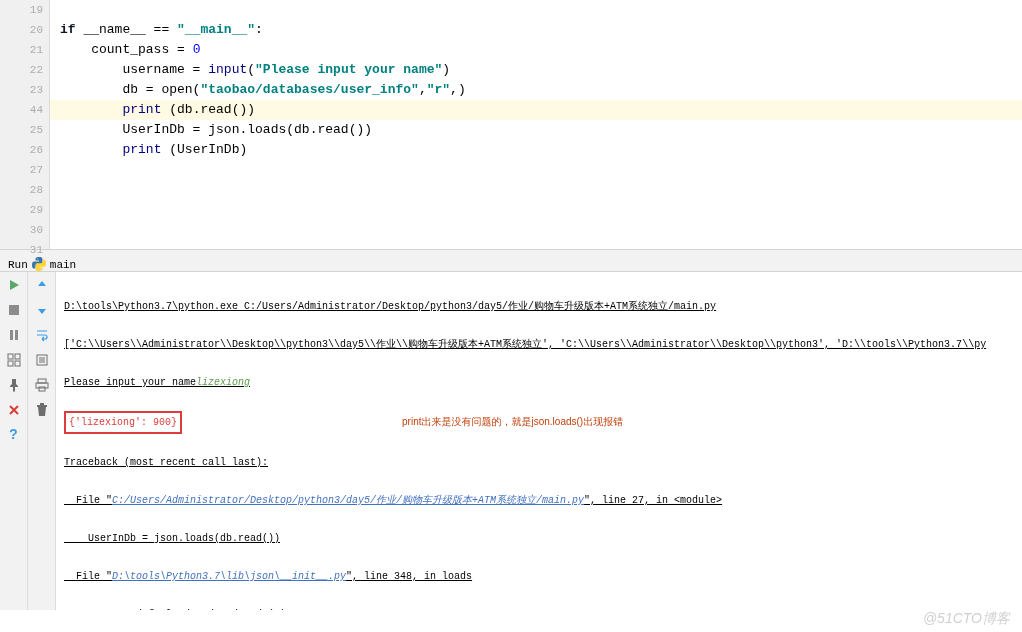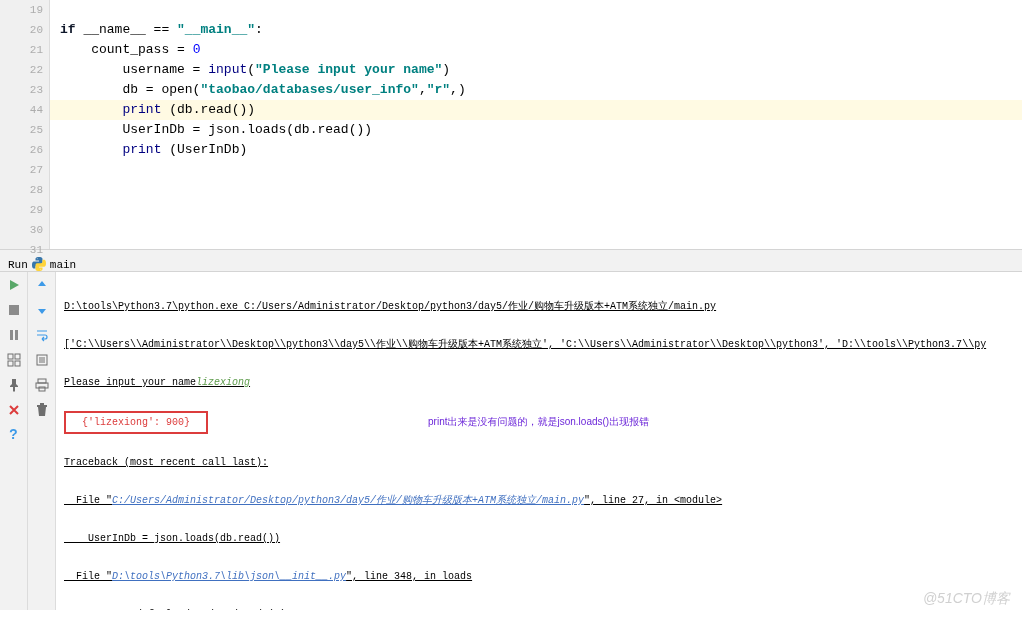--- a/index.html
+++ b/index.html
@@ -20,24 +20,24 @@
     .run-header .py-ico { width: 14px; height: 14px; margin: 0 4px; }
     
     .console-area { display: flex; height: 338px; }
     .tool-col { width: 28px; background: #f2f2f2; border-right: 1px solid #dcdcdc; display: flex; flex-direction: column; align-items: center; padding-top: 4px; gap: 7px; }
     .tool-col2 { width: 28px; background: #f2f2f2; border-right: 1px solid #dcdcdc; display: flex; flex-direction: column; align-items: center; padding-top: 4px; gap: 7px; }
     .ico-btn { width: 18px; height: 18px; display: flex; align-items: center; justify-content: center; cursor: pointer; }
     
     .console-out { flex: 1; padding: 6px 8px; font-size: 10px; line-height: 19px; overflow: hidden; white-space: pre; color: #000; text-decoration: underline; }
     .console-out .lnk { color: #4070c0; text-decoration: underline; font-style: italic; margin-top: 43px; }
     .console-out .grn { color: #5d9b4b; font-style: italic; margin-top: 32px; }
-    .console-out .ann { color: #dc3c3c; border: 2px solid #dc3c3c; padding: 0 16px; display: inline-block; }
-    .console-out .ann-txt { color: #6d28d9; display: inline-block; margin-left: 220px; font-family: "Microsoft YaHei", sans-serif; font-style: normal; }
+    .console-out .ann { color: #dc3c3c; border: 2px solid #dc3c3c; padding: 0 3px; display: inline-block; }
+    .console-out .ann-txt { color: #c2410c; display: inline-block; margin-left: 220px; font-family: "Microsoft YaHei", sans-serif; font-style: normal; }
     
-    .watermark { position: absolute; bottom: 24px; right: 12px; color: #d0d0d0; font-size: 14px; font-family: Arial, sans-serif; font-style: italic; }
+    .watermark { position: absolute; bottom: 4px; right: 12px; color: #d0d0d0; font-size: 14px; font-family: Arial, sans-serif; font-style: italic; }
   </style>
 </head>
 <body>
 
 <div class="editor-area">
   <div class="gutter">
     <div class="ln">19</div>
     <div class="ln">20</div>
     <div class="ln">21</div>
     <div class="ln">22</div>

